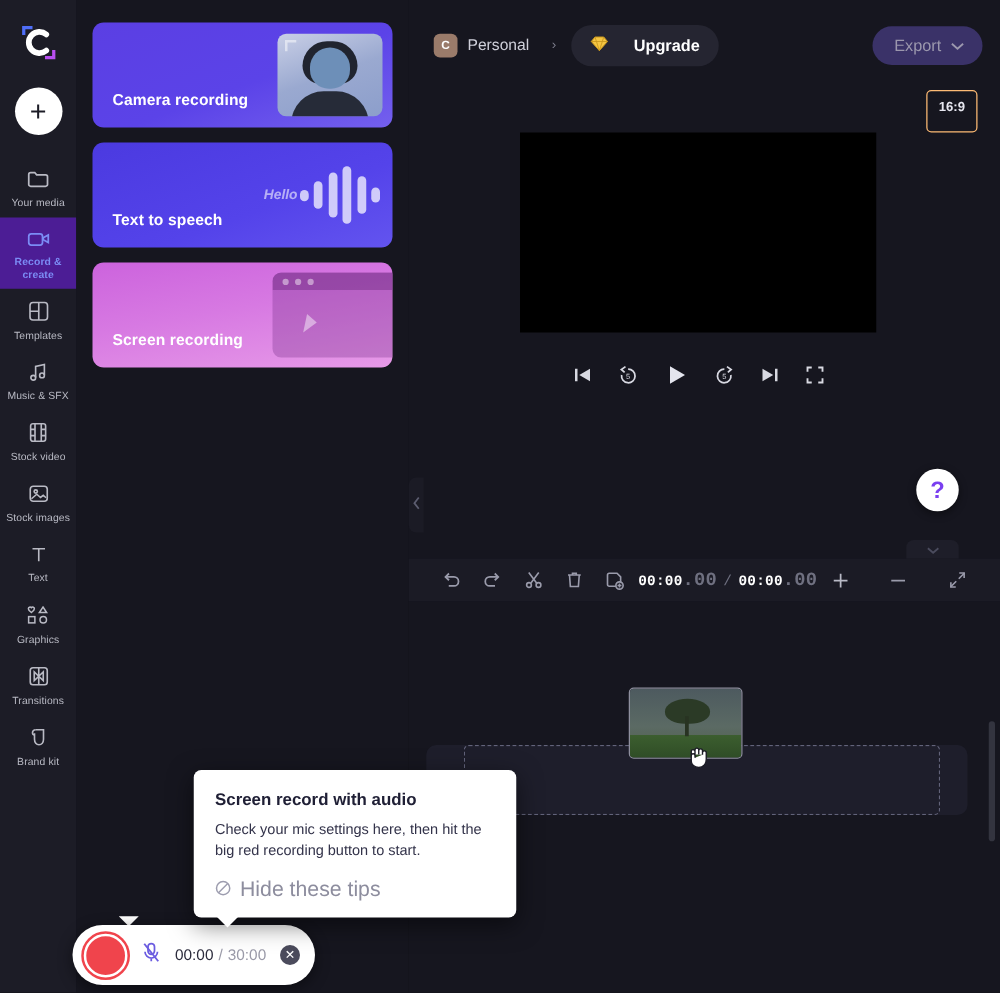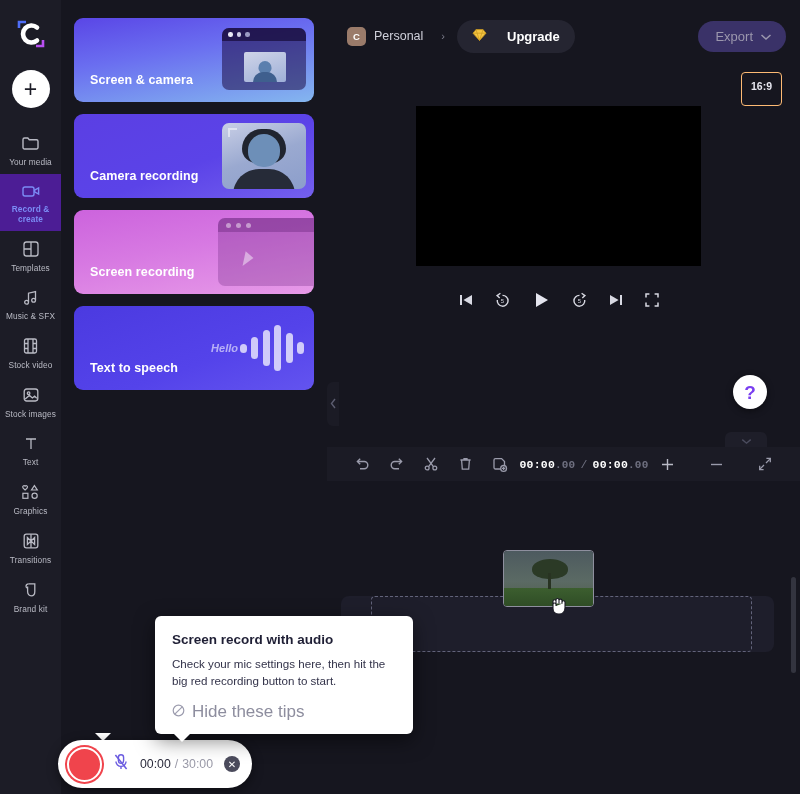--- a/index.html
+++ b/index.html
@@ -133,21 +133,21 @@
 
   .tl-tab { position:absolute; right:33px; top:432px; width:42px; height:15px;
     background:#1e1e29; border-radius:6px 6px 0 0; display:flex; align-items:center;
     justify-content:center; cursor:pointer; }
 
   .tlbar { position:absolute; left:0; right:0; top:447px; height:34px; background:#1b1b25;
     display:flex; align-items:center; padding:0 18px; gap:0; }
   .tb { width:40px; height:34px; display:flex; align-items:center; justify-content:center; cursor:pointer; }
   .tcode { display:flex; align-items:baseline; color:#fff; font-family:"Liberation Mono", monospace;
     font-size:11.5px; font-weight:bold; letter-spacing:.2px; margin:0 2px; }
-  .tcode .ms { color:#6f7080; font-size:11px; }
+  .tcode .ms { color:#6f7080; font-size:15px; }
   .tcode .sep { color:#6f7080; margin:0 5px; font-weight:normal; }
   .tcode .tot { color:#fff; }
 
   .timeline { position:absolute; left:0; right:0; top:481px; bottom:0; background:#16161f; }
   .track-wrap { position:absolute; left:14px; right:26px; top:115px; height:56px; }
   .track-bg { position:absolute; inset:0; background:#1e1e2b; border-radius:8px; }
   .dropzone { position:absolute; left:30px; right:22px; top:0; height:56px;
     border:1.6px dashed #62637a; border-radius:4px; }
   .dndtext { position:absolute; left:0; right:0; top:200px; text-align:center;
     color:#9a9bab; font-size:12.5px; }
@@ -304,68 +304,54 @@
             <path d="M6.6 2.8C5 2.8 4 3.8 4 5.2c0 1.1.7 1.8 1.6 1.8"></path>
           </svg>
         </span>
         <div class="nlabel">Brand kit</div>
       </div>
     </div>
   </div>
 
   <div class="panel">
 
-    <div class="card card1">
-      <div class="win">
-        <div class="win-bar">
-          <i class="dot"></i>
-          <i class="dot d2"></i>
-          <i class="dot d3"></i>
-        </div>
-        <div class="facebox">
-          <i class="head-s"></i>
-          <i class="body-s"></i>
-        </div>
-      </div>
-      <div class="ctitle">Screen &amp; camera</div>
-    </div>
 
     <div class="card card2">
       <div class="cam">
         <i class="corner"></i>
         <i class="hair"></i>
         <i class="face"></i>
         <i class="torso"></i>
       </div>
       <div class="ctitle">Camera recording</div>
-    </div>
-
-    <div class="card card3">
-      <div class="win3">
-        <div class="win3-bar">
-          <i class="dot3"></i>
-          <i class="dot3"></i>
-          <i class="dot3"></i>
-        </div>
-        <i class="cursor3"></i>
-      </div>
-      <div class="ctitle">Screen recording</div>
     </div>
 
     <div class="card card4">
       <div class="hello">Hello</div>
       <div class="wave">
         <i style="height:9px"></i>
         <i style="height:22px"></i>
         <i style="height:36px"></i>
         <i style="height:46px"></i>
         <i style="height:30px"></i>
         <i style="height:12px"></i>
       </div>
       <div class="ctitle">Text to speech</div>
+    </div>
+
+    <div class="card card3">
+      <div class="win3">
+        <div class="win3-bar">
+          <i class="dot3"></i>
+          <i class="dot3"></i>
+          <i class="dot3"></i>
+        </div>
+        <i class="cursor3"></i>
+      </div>
+      <div class="ctitle">Screen recording</div>
     </div>
   </div>
 
   <div class="collapse">
     <span>
       <svg width="7" height="11" viewBox="0 0 7 11" fill="none" stroke="#5c5d70" stroke-width="1.4">
         <path d="M5 1 1.5 5.5 5 10"></path>
       </svg>
     </span>
   </div>

